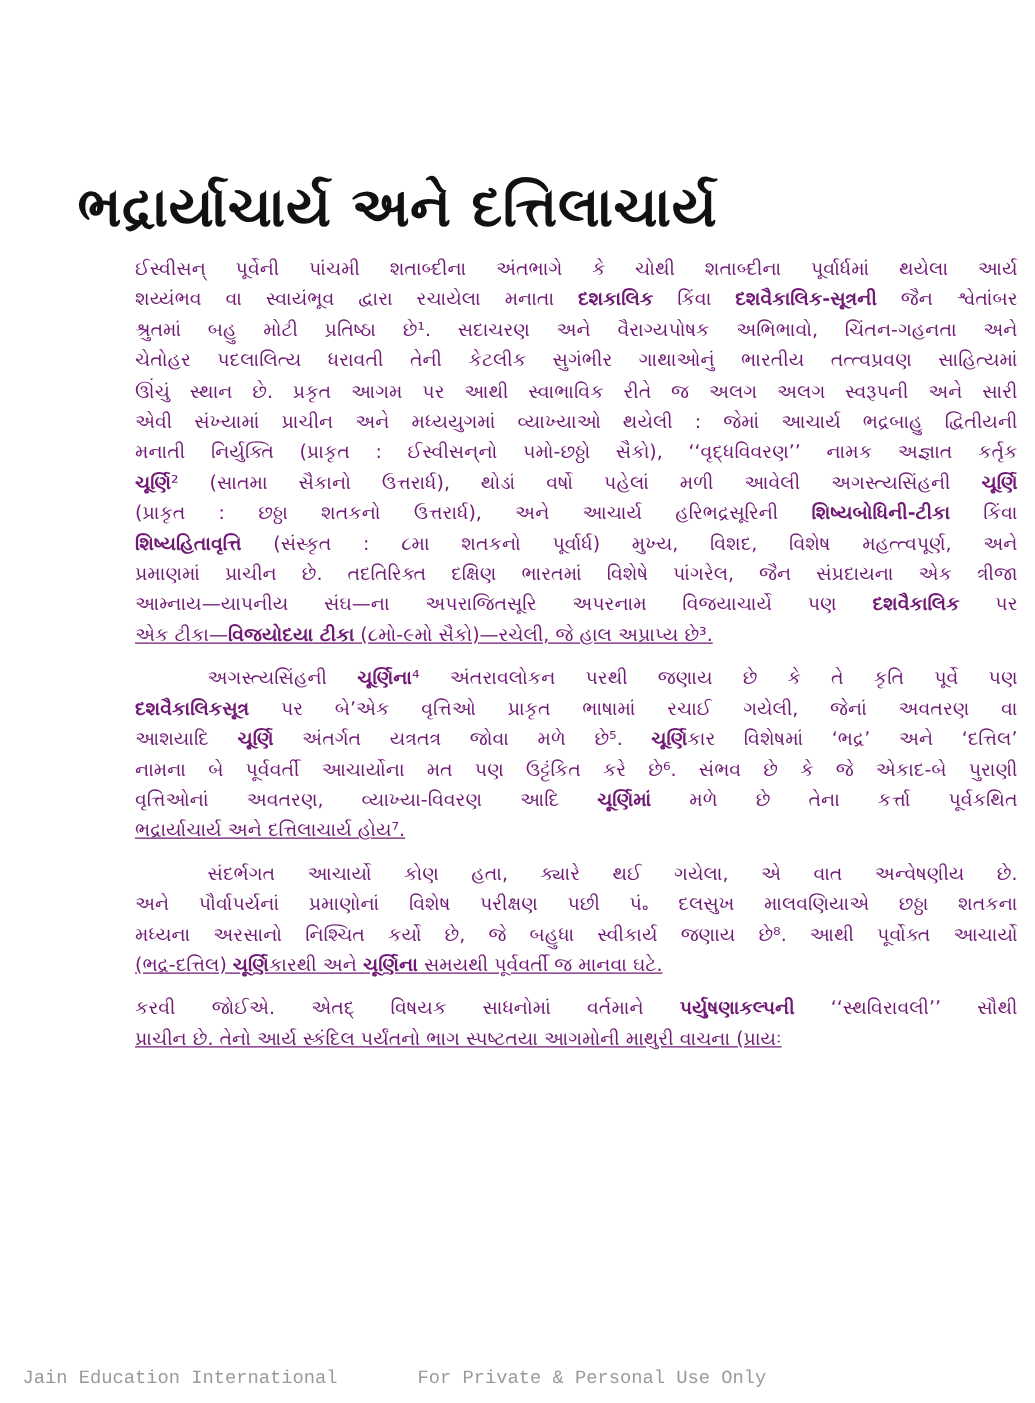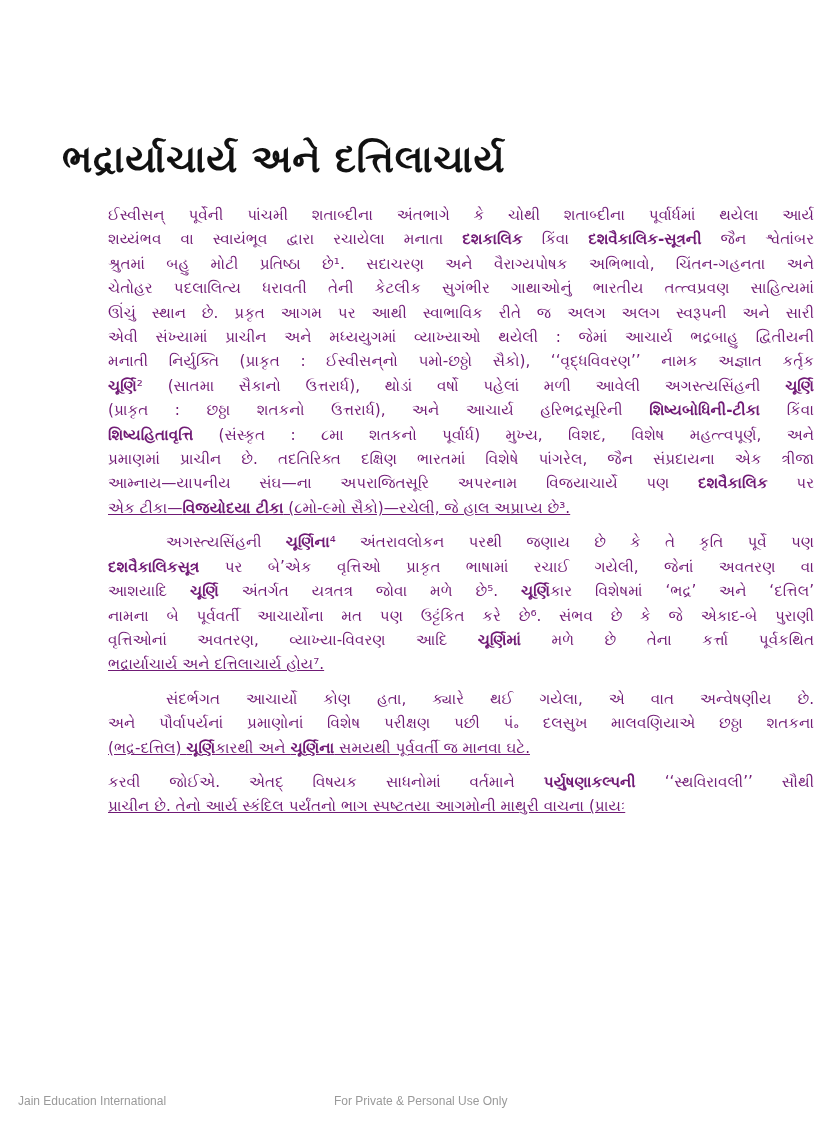--- a/index.html
+++ b/index.html
@@ -9,21 +9,21 @@
       background: #ffffff;
       position: relative;
       overflow: hidden;
       font-family: "DejaVu Sans", sans-serif;
       color: #1a1a1a;
     }
     .page-title {
       position: absolute;
       left: 62px;
       top: 112px;
-      font-size: 38px;
+      font-size: 44px;
       font-weight: bold;
       letter-spacing: 0.5px;
       color: #111111;
       white-space: nowrap;
     }
     .body-text {
       position: absolute;
       left: 108px;
       top: 203px;
       width: 706px;
@@ -33,22 +33,22 @@
     }
     .para { margin: 0 0 0 0; text-align: justify; text-align-last: left; }
     .para + .para { margin-top: 10px; }
     .line { display: block; white-space: nowrap; text-align: justify; text-align-last: justify; }
     .para .line:last-child { text-align-last: left; text-decoration: underline; }
     .indent { padding-left: 58px; }
     b { font-weight: bold; }
     .footer {
       position: absolute;
       top: 1094px;
-      font-family: Liberation Sans, sans-serif;
-      font-size: 12px;
+      font-family: Liberation Mono, monospace;
+      font-size: 15px;
       color: #9a9a9a;
       white-space: nowrap;
     }
     .footer-left { left: 18px; }
     .footer-center { left: 334px; }
     .footer-right { right: 18px; margin-top: 28px; }
   </style>
 </head>
 <body>
 
@@ -77,20 +77,21 @@
     <span class="line"><b>દશવૈકાલિકસૂત્ર</b> પર બે’એક વૃત્તિઓ પ્રાકૃત ભાષામાં રચાઈ ગયેલી, જેનાં અવતરણ વા</span>
     <span class="line">આશયાદિ <b>ચૂર્ણિ</b> અંતર્ગત યત્રતત્ર જોવા મળે છે⁵. <b>ચૂર્ણિ</b>કાર વિશેષમાં ‘ભદ્ર’ અને ‘દત્તિલ’</span>
     <span class="line">નામના બે પૂર્વવર્તી આચાર્યોના મત પણ ઉટ્ટંકિત કરે છે⁶. સંભવ છે કે જે એકાદ-બે પુરાણી</span>
     <span class="line">વૃત્તિઓનાં અવતરણ, વ્યાખ્યા-વિવરણ આદિ <b>ચૂર્ણિમાં</b> મળે છે તેના કર્ત્તા પૂર્વકથિત</span>
     <span class="line">ભદ્રાર્યાચાર્ય અને દત્તિલાચાર્ય હોય⁷.</span>
   </p>
 
   <p class="para">
     <span class="line indent">સંદર્ભગત આચાર્યો કોણ હતા, ક્યારે થઈ ગયેલા, એ વાત અન્વેષણીય છે.</span>
     <span class="line">અને પૌર્વાપર્યનાં પ્રમાણોનાં વિશેષ પરીક્ષણ પછી પં૰ દલસુખ માલવણિયાએ છઠ્ઠા શતકના</span>
+    <span class="line">મધ્યના અરસાનો નિશ્ચિત કર્યો છે, જે બહુધા સ્વીકાર્ય જણાય છે⁸. આથી પૂર્વોક્ત આચાર્યો</span>
     <span class="line">(ભદ્ર-દત્તિલ) <b>ચૂર્ણિ</b>કારથી અને <b>ચૂર્ણિના</b> સમયથી પૂર્વવર્તી જ માનવા ઘટે.</span>
   </p>
 
   <p class="para">
     <span class="line">કરવી જોઈએ. એતદ્ વિષયક સાધનોમાં વર્તમાને <b>પર્યુષણાકલ્પની</b> ‘‘સ્થવિરાવલી’’ સૌથી</span>
     <span class="line">પ્રાચીન છે. તેનો આર્ય સ્કંદિલ પર્યંતનો ભાગ સ્પષ્ટતયા આગમોની માથુરી વાચના (પ્રાયઃ</span>
   </p>
 
 </div>
 

